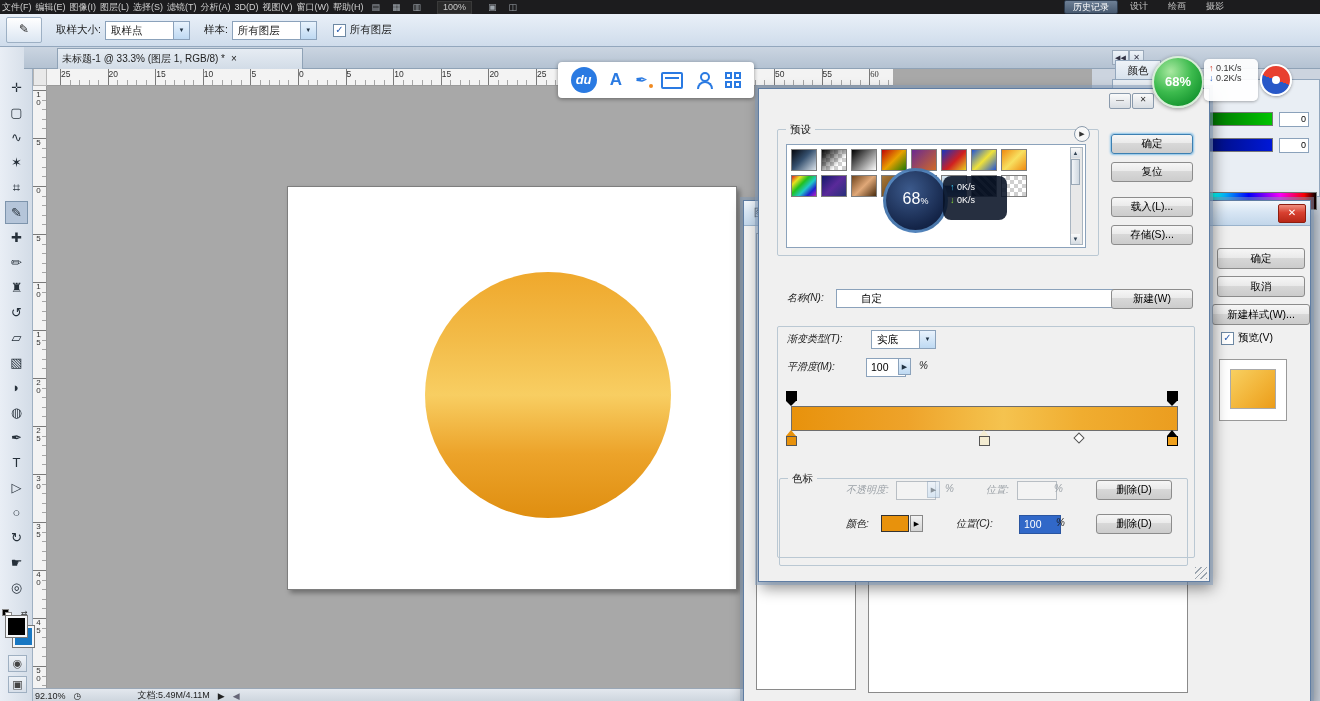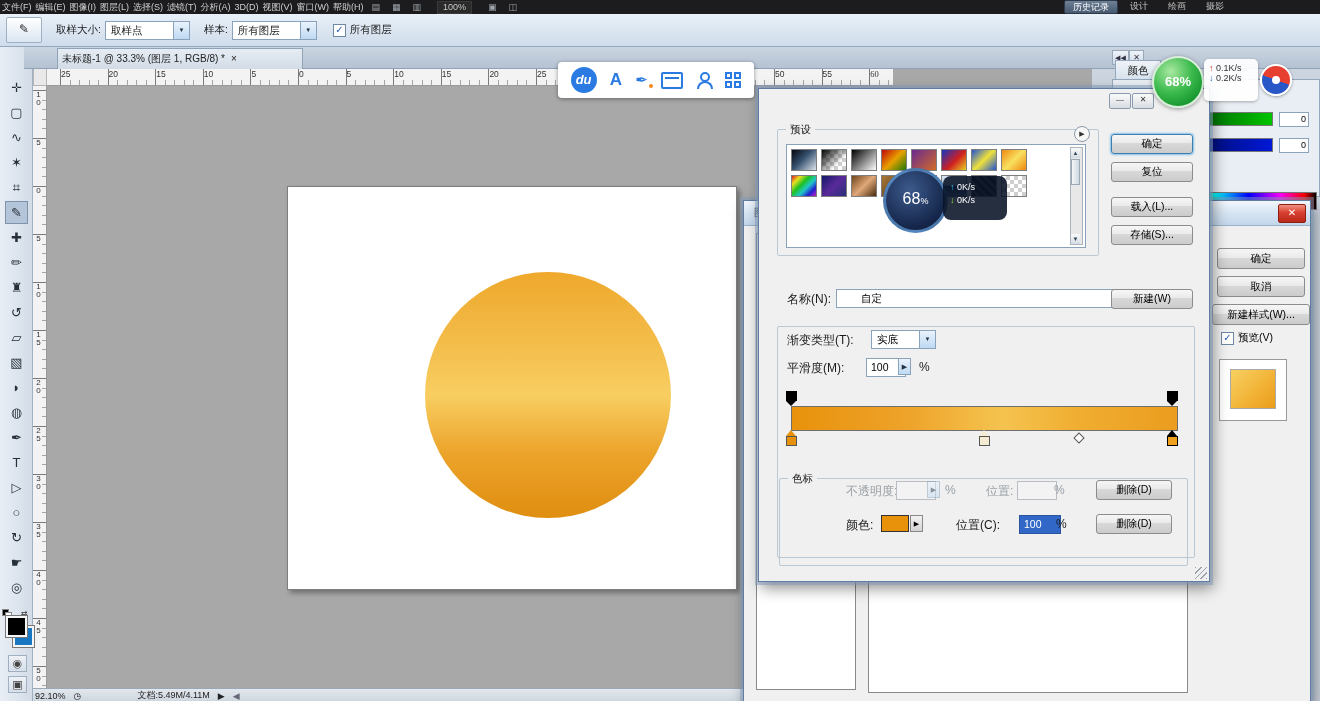--- a/index.html
+++ b/index.html
@@ -103,21 +103,21 @@
   .cbar{width:150px;height:12px;border:1px solid #777;}
   .cval{width:26px;height:13px;background:#fff;border:1px solid #8ba2bb;font-size:9px;line-height:13px;padding-right:2px;text-align:right;}
   #spectrum{position:absolute;left:4px;top:112px;width:198px;height:16px;border:1px solid #777;}
   
   .win-btn{background:linear-gradient(#f6f6f6,#eaeaea 45%,#d8d8d8 46%,#cccccc);border:1px solid #8c8c8c;border-radius:3px;
     font-size:10.5px;text-align:center;color:#000;position:absolute;line-height:16px;}
   .win-btn.default{border:1px solid #3c7fb1;box-shadow:0 0 2px 1px #86c1e8;}
   .groupbox{position:absolute;border:1px solid #bac8d3;border-radius:2px;}
   .gb-label{position:absolute;top:-7px;left:8px;background:#f0f0f0;padding:0 4px;font-size:10.5px;color:#1a1a1a;}
   .field{position:absolute;background:#fff;border:1px solid #8ba2bb;font-size:10.5px;line-height:16px;padding:0 4px;}
-  .lbl{position:absolute;font-size:12px;color:#1a1a1a;white-space:nowrap;}
+  .lbl{position:absolute;font-size:10px;color:#1a1a1a;white-space:nowrap;font-style:italic;}
   .lbl.dis{color:#9aa0a6;}
   .spin{position:absolute;width:13px;height:17px;background:linear-gradient(#e9f3fd,#bed9f2);border:1px solid #8ba2bb;
     font-size:7px;text-align:center;line-height:16px;color:#234;box-sizing:border-box;}
   
   #ls-dialog{position:absolute;left:743px;top:200px;width:566px;height:501px;background:#f0f0f0;
     border:1px solid #5f7da3;box-shadow:0 0 0 3px rgba(130,155,185,.5),3px 6px 14px rgba(0,0,0,.45);z-index:20;}
   #ls-title{position:absolute;left:0;top:0;right:0;height:24px;background:linear-gradient(#f2f7fc,#d8e6f4 45%,#c2d6ea);
     border-bottom:1px solid #9ab3cc;font-size:10.5px;line-height:23px;padding-left:10px;color:#111;}
   #ls-close{position:absolute;right:4px;top:3px;width:26px;height:17px;border-radius:2px;color:#fff;font-size:10px;
     text-align:center;line-height:16px;background:linear-gradient(#f09080,#d84030 45%,#b82818);border:1px solid #8e1e10;}

